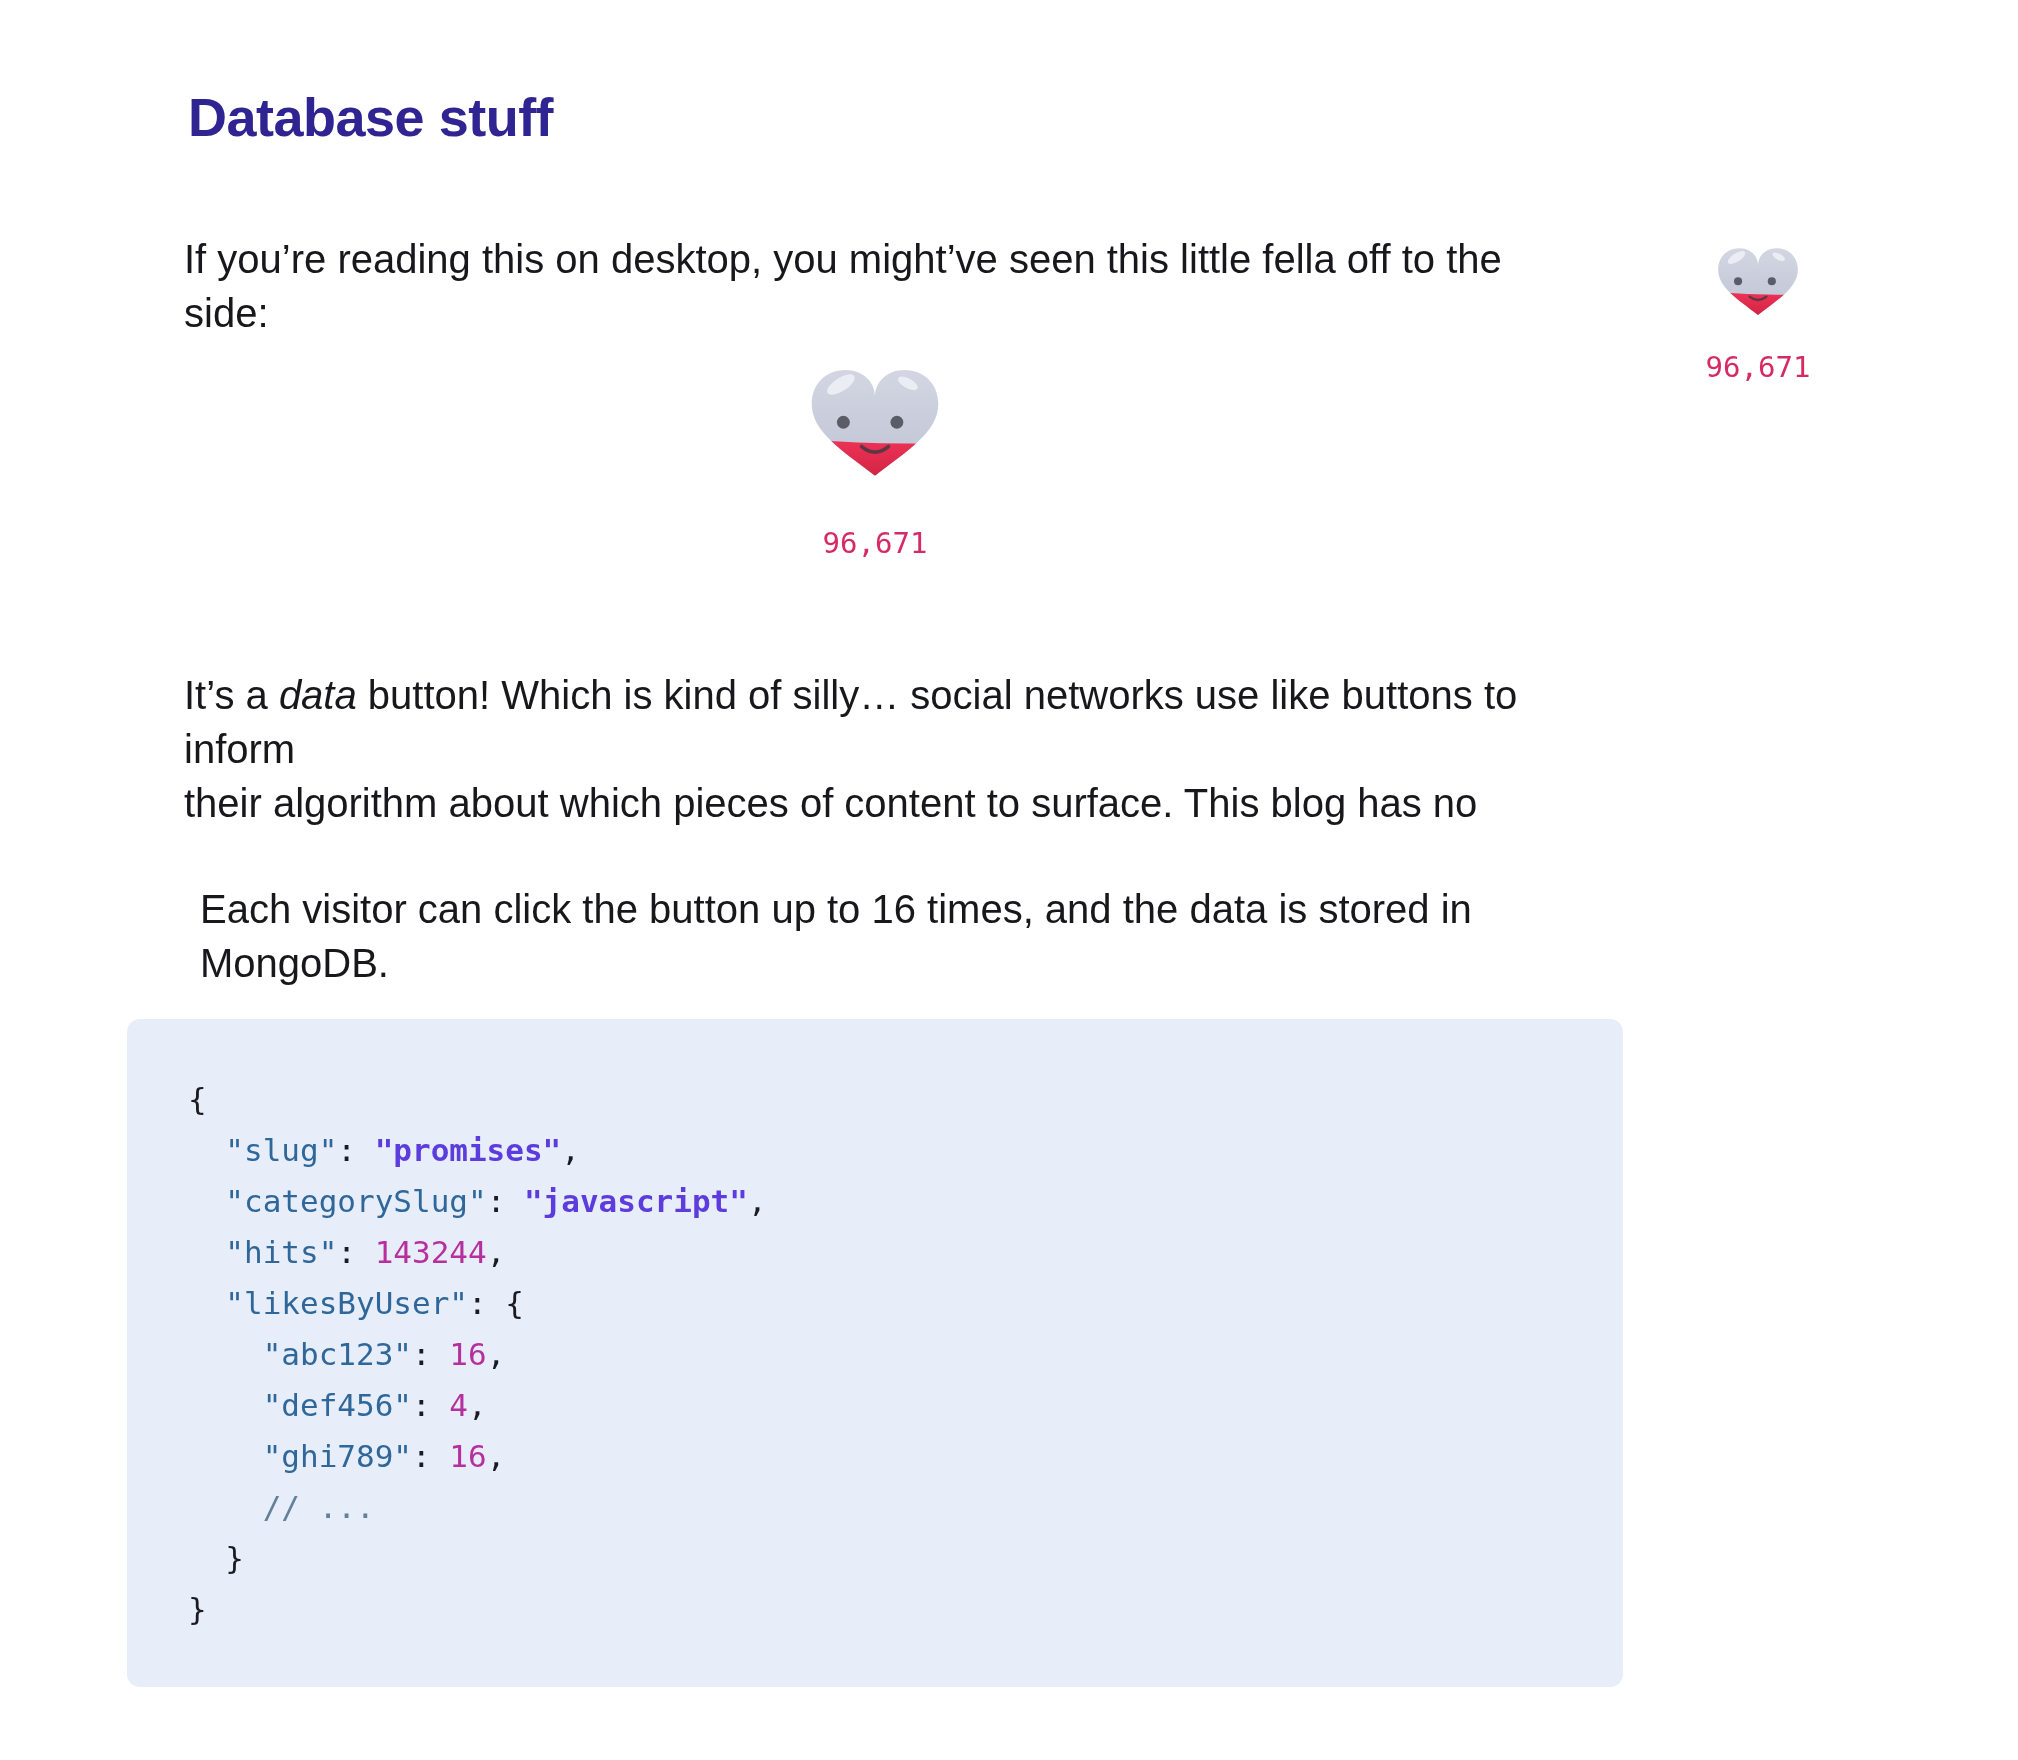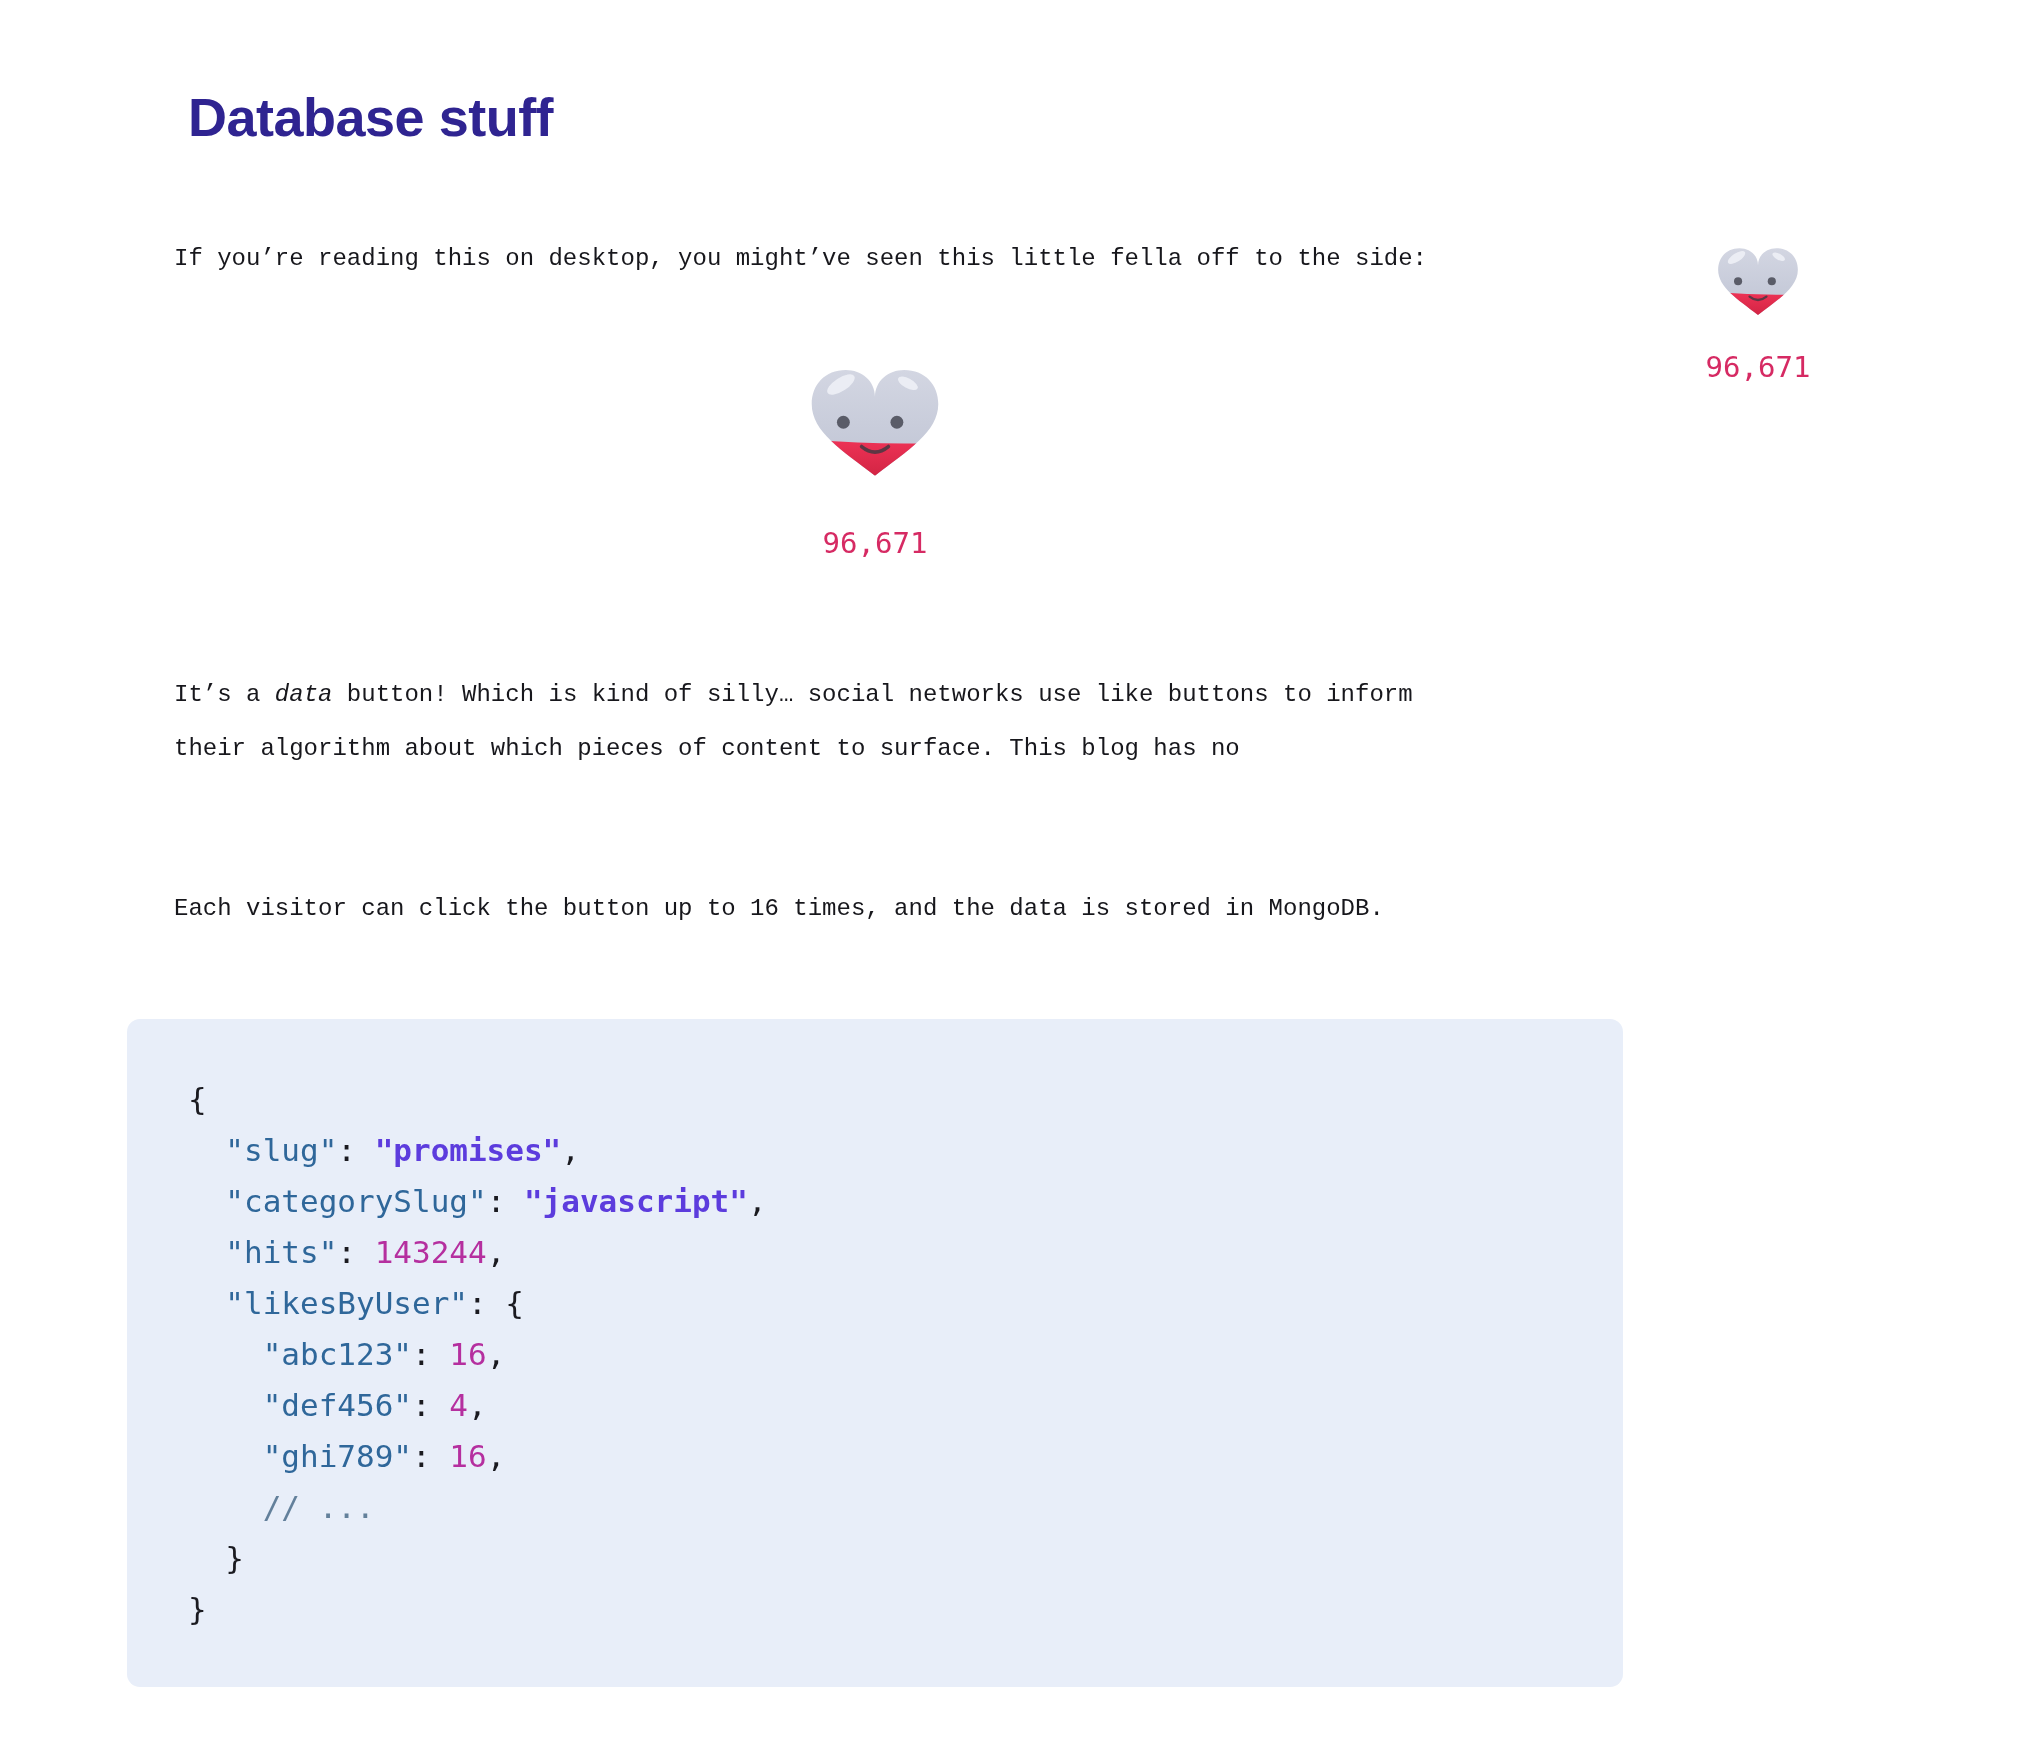--- a/index.html
+++ b/index.html
@@ -11,24 +11,24 @@
   html,body{background:#ffffff;}
   body{
     width:2018px;height:1760px;position:relative;
     font-family:"Liberation Sans",sans-serif;color:var(--body);
   }
   .h1{
     position:absolute;left:188px;top:88px;
     font-size:54px;font-weight:bold;line-height:1.1;
     color:var(--heading);letter-spacing:-.5px;
   }
-  .para{position:absolute;left:174px;width:1400px;font-size:24px;line-height:54px;color:var(--body);font-family:Liberation Mono, monospace;}
+  .para{position:absolute;left:184px;width:1400px;font-size:40px;line-height:54px;color:var(--body);}
   #p1{top:232px;}
   #p2{top:668px;}
-  #p3{top:882px;}
+  #p3{top:882px;margin-left:16px;}
   .pline{display:block;}
   .em{font-style:italic;}
   .likefig{position:absolute;text-align:center;}
   #main-like{left:190px;top:360px;width:1370px;}
   #side-like{left:1700px;top:242px;width:116px;}
   .like-count{
     font-family:"DejaVu Sans Mono",monospace;font-weight:normal;
     font-size:29px;color:var(--pink);display:block;
   }
   #main-like .like-count{margin-top:40px;}

